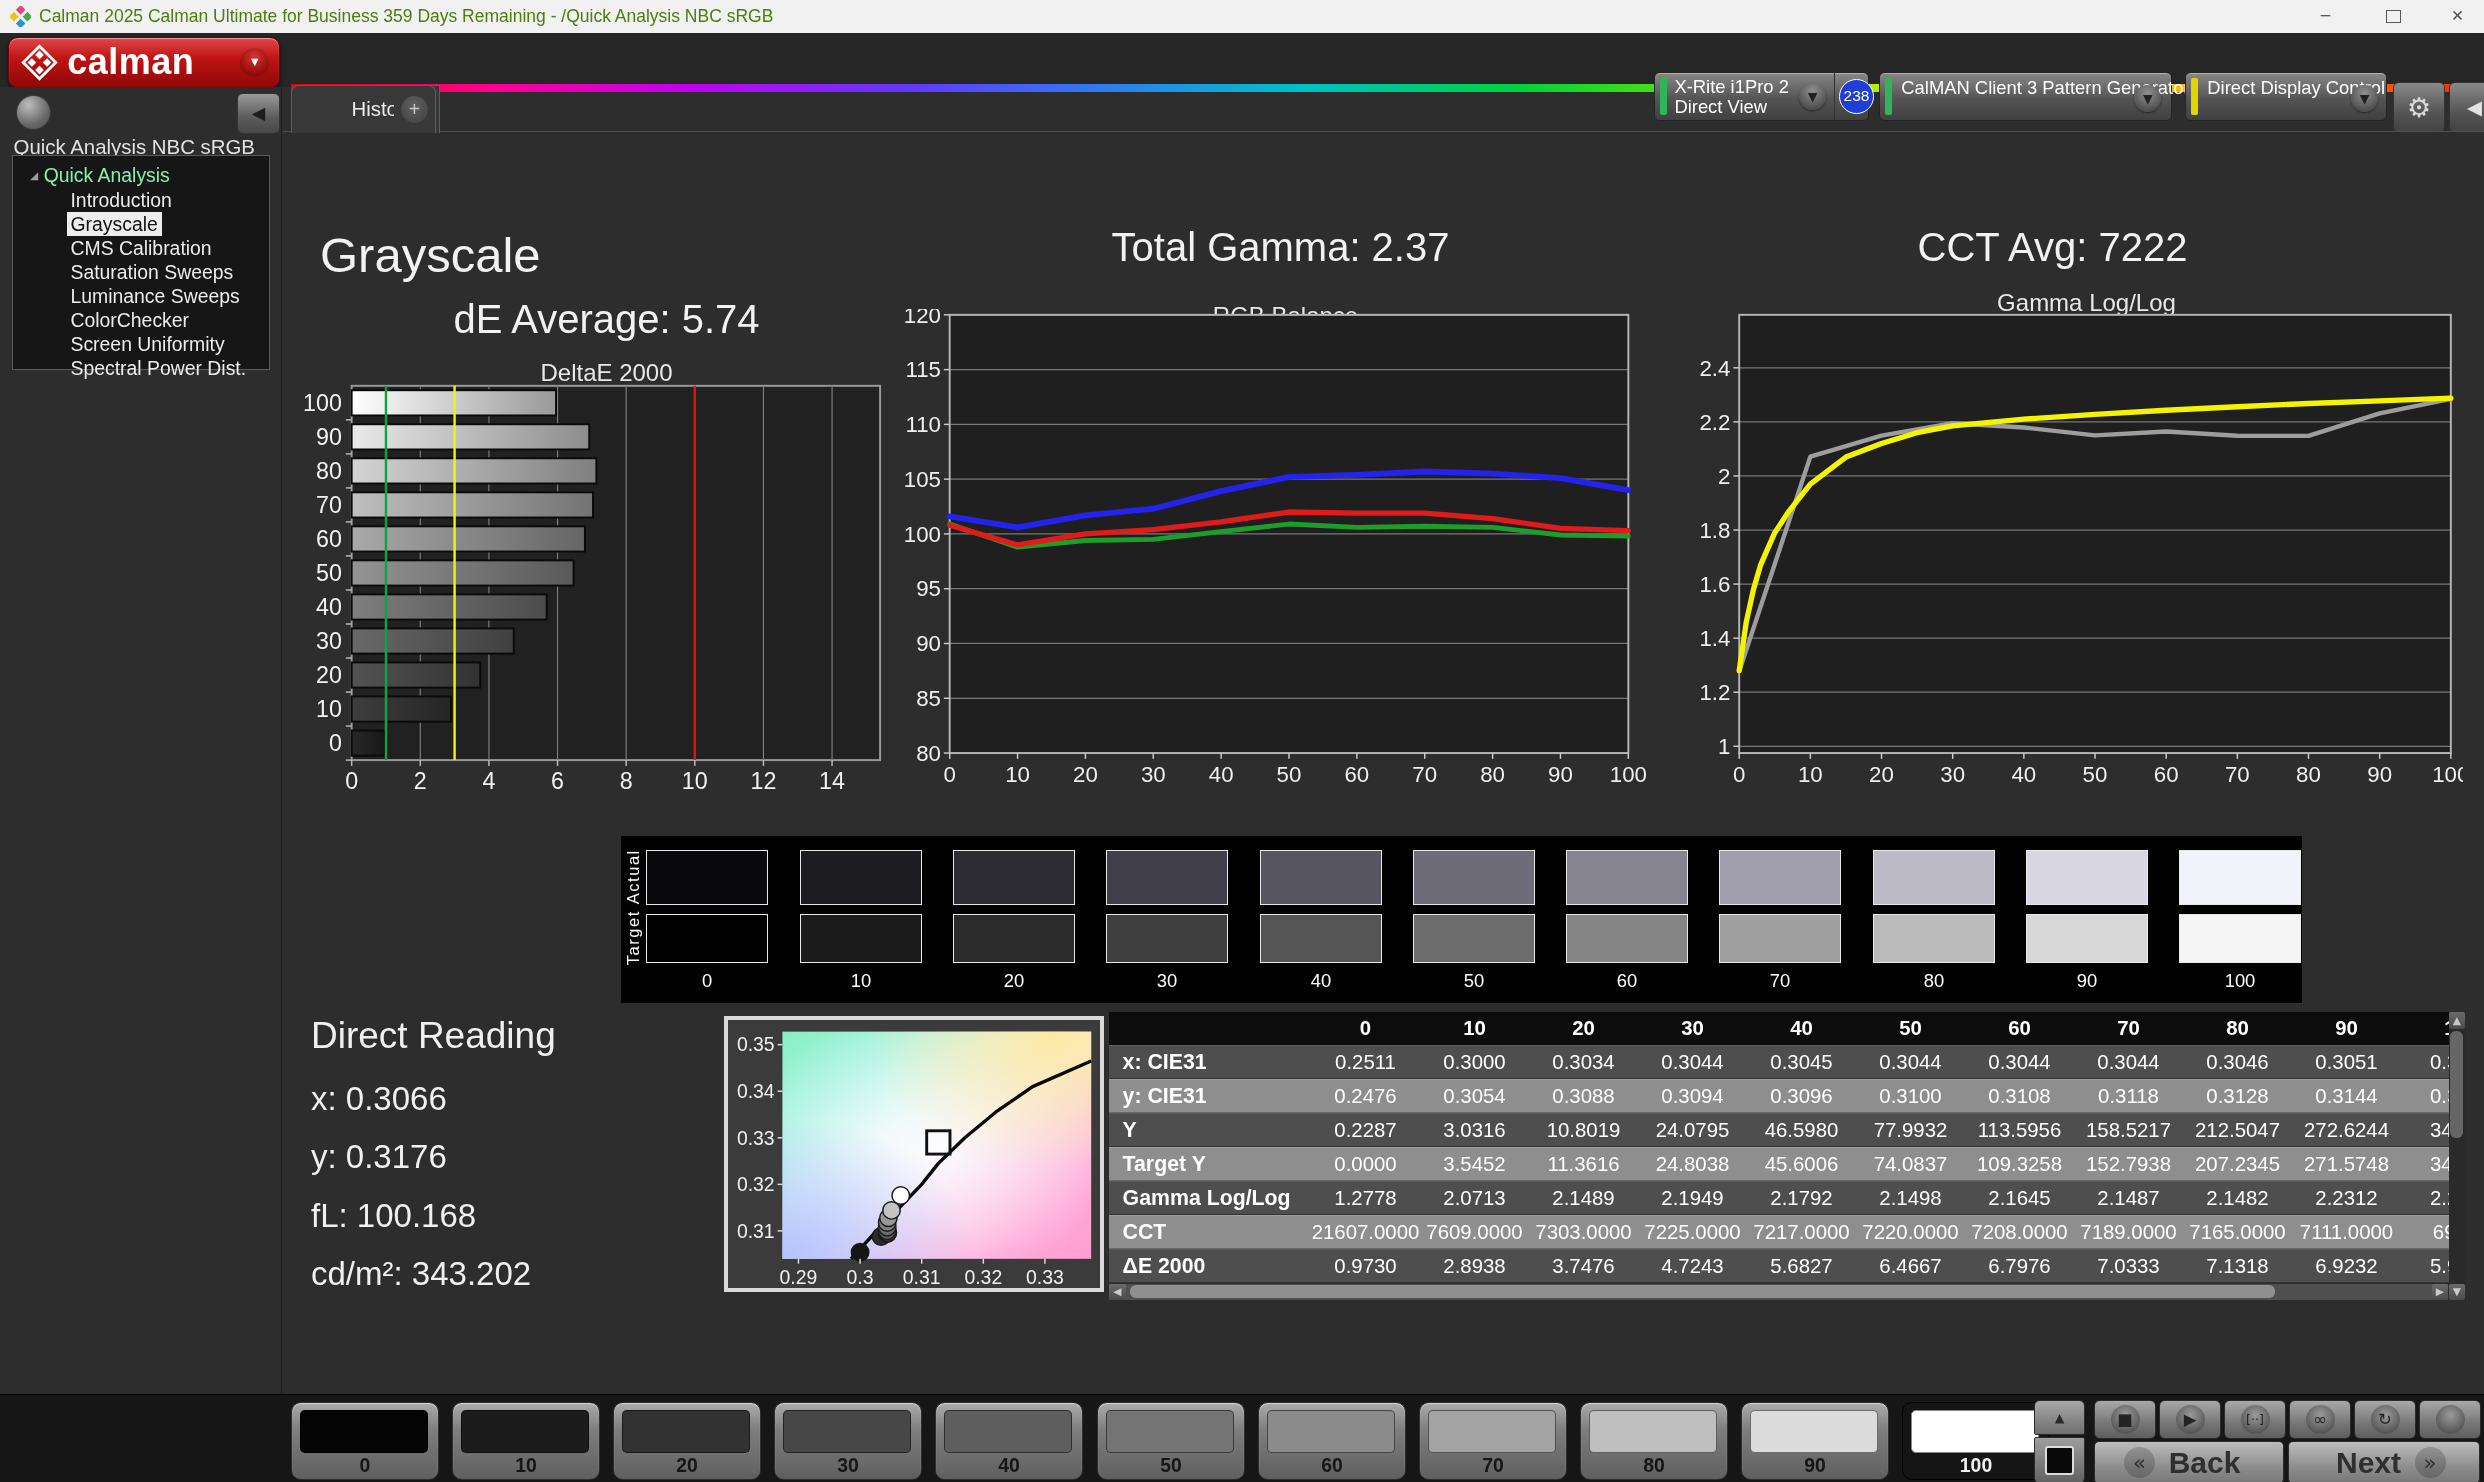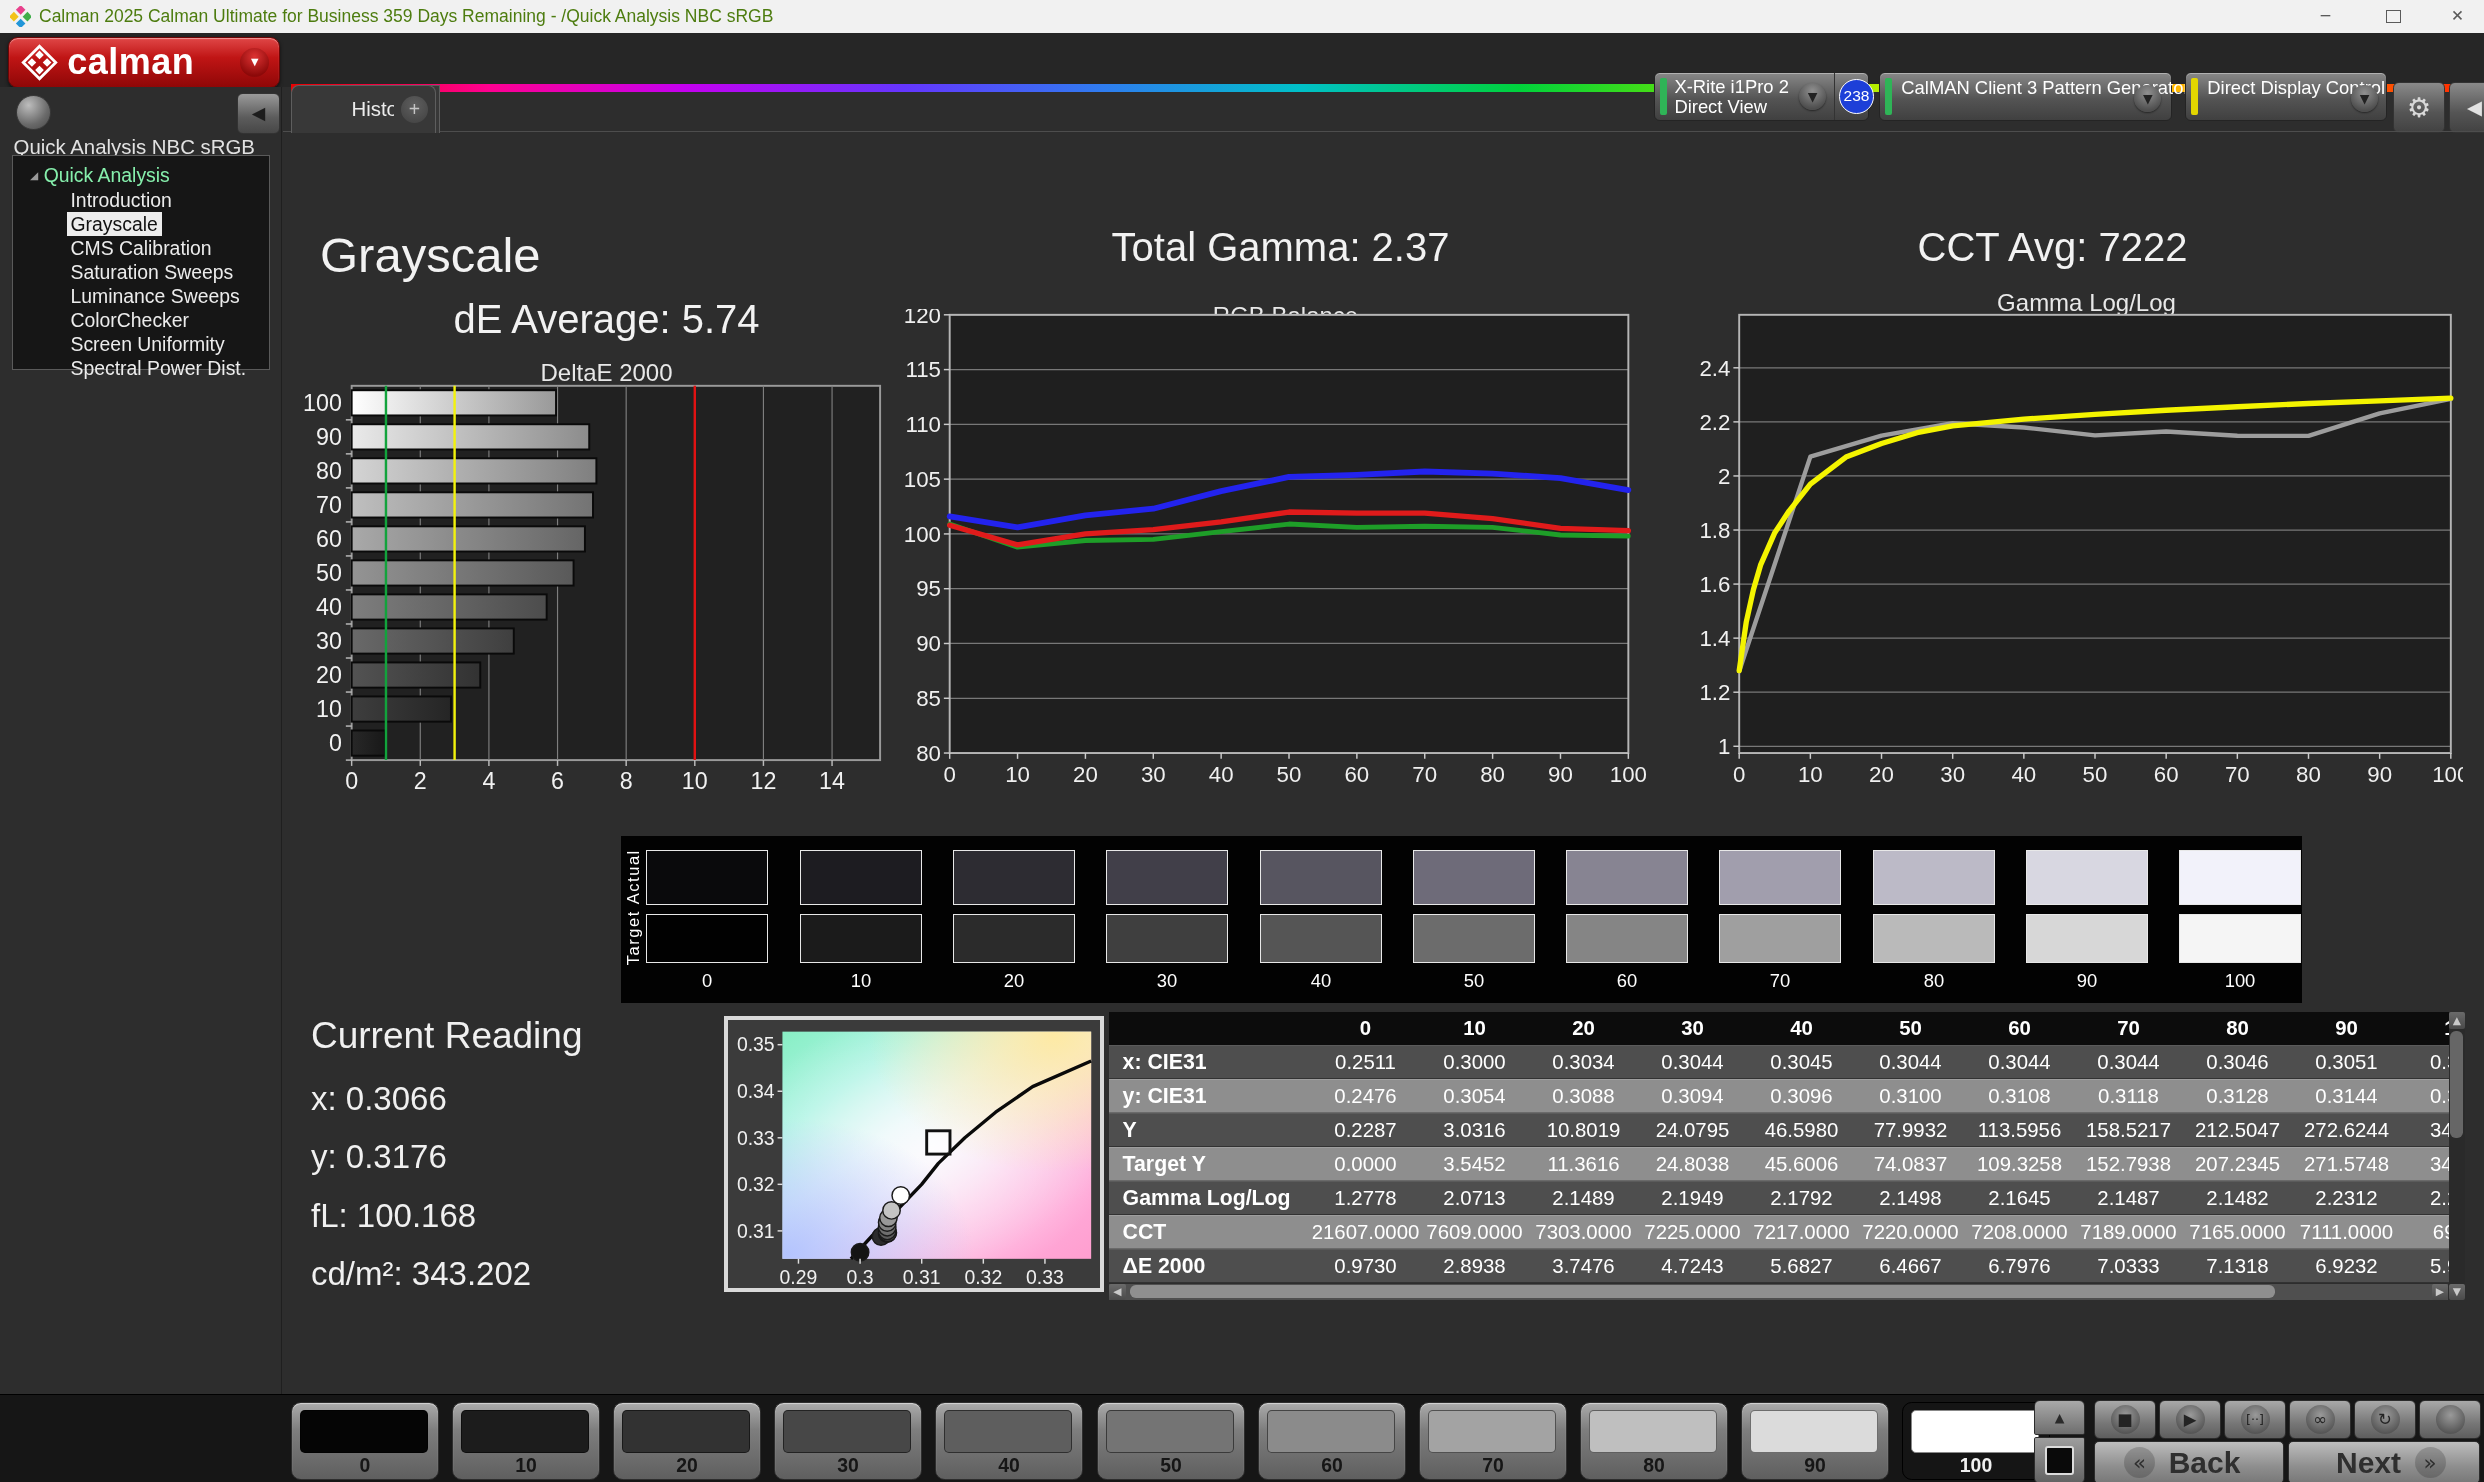--- a/index.html
+++ b/index.html
@@ -486,21 +486,21 @@
         <div class="swatch" style="left: 1405px; top: 13.6px; width: 122px; height: 55px; background: rgb(216, 215, 225);"></div>
         <div class="swatch" style="left: 1405px; top: 78px; width: 122px; height: 49px; background: rgb(215, 215, 215);"></div>
         <div class="sw-num" style="left: 1405px;">90</div>
         <div class="swatch" style="left: 1558px; top: 13.6px; width: 122px; height: 55px; background: rgb(242, 242, 250);"></div>
         <div class="swatch" style="left: 1558px; top: 78px; width: 122px; height: 49px; background: rgb(245, 245, 245);"></div>
         <div class="sw-num" style="left: 1558px;">100</div>
       </div>
   </div>
 
   <div class="abs" id="reading">
-    <h2>Current Reading</h2>
+    <h2>Direct Reading</h2>
     <p>x: 0.3066</p>
     <p>y: 0.3176</p>
     <p>fL: 100.168</p>
     <p>cd/m²: 343.202</p>
   </div>
 
   <div class="abs" id="ciebox">
     <svg id="svg-cie" width="371" height="266" viewBox="0 0 382 274">
         <defs>
           <linearGradient id="cieBase" x1="0" y1="0" x2="1" y2="1">

